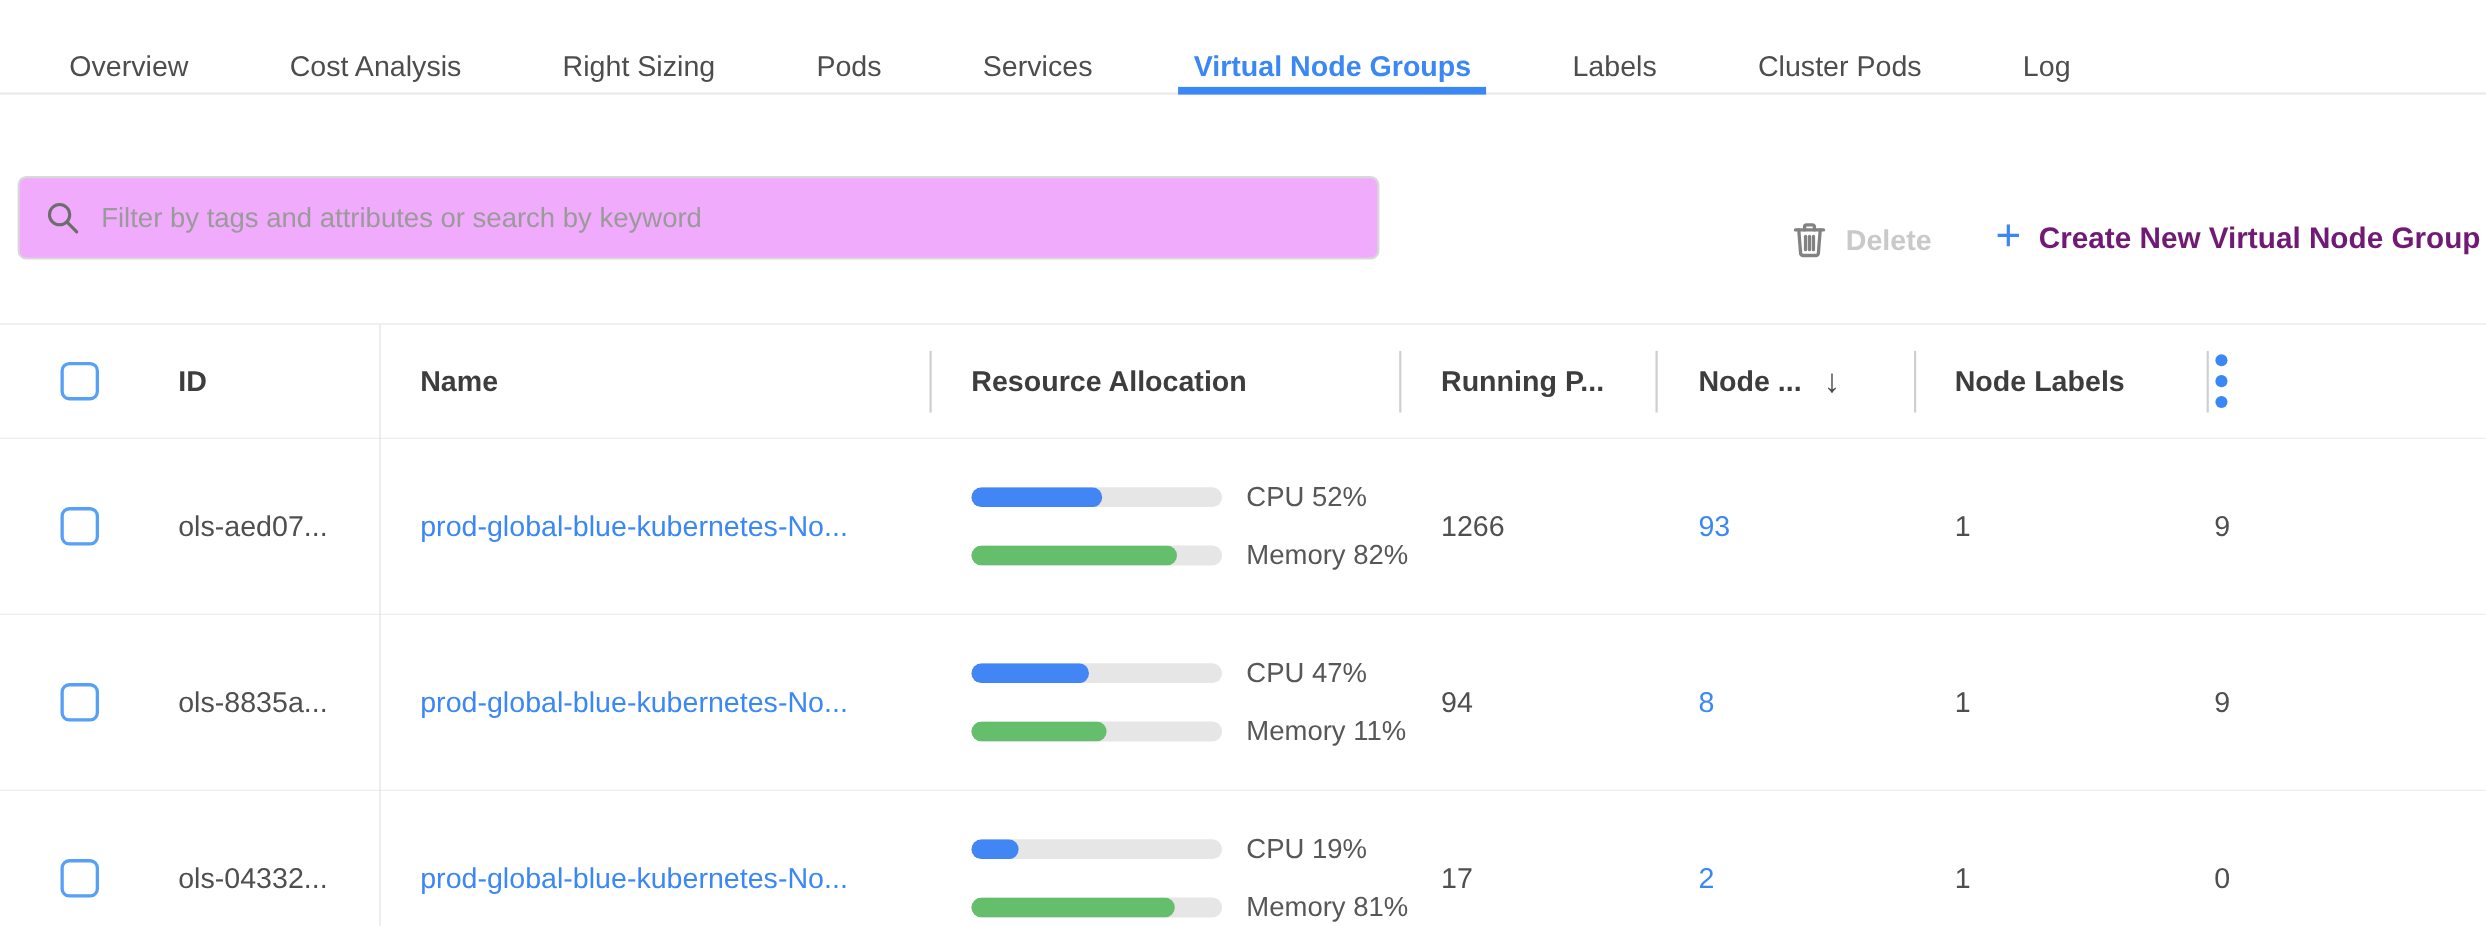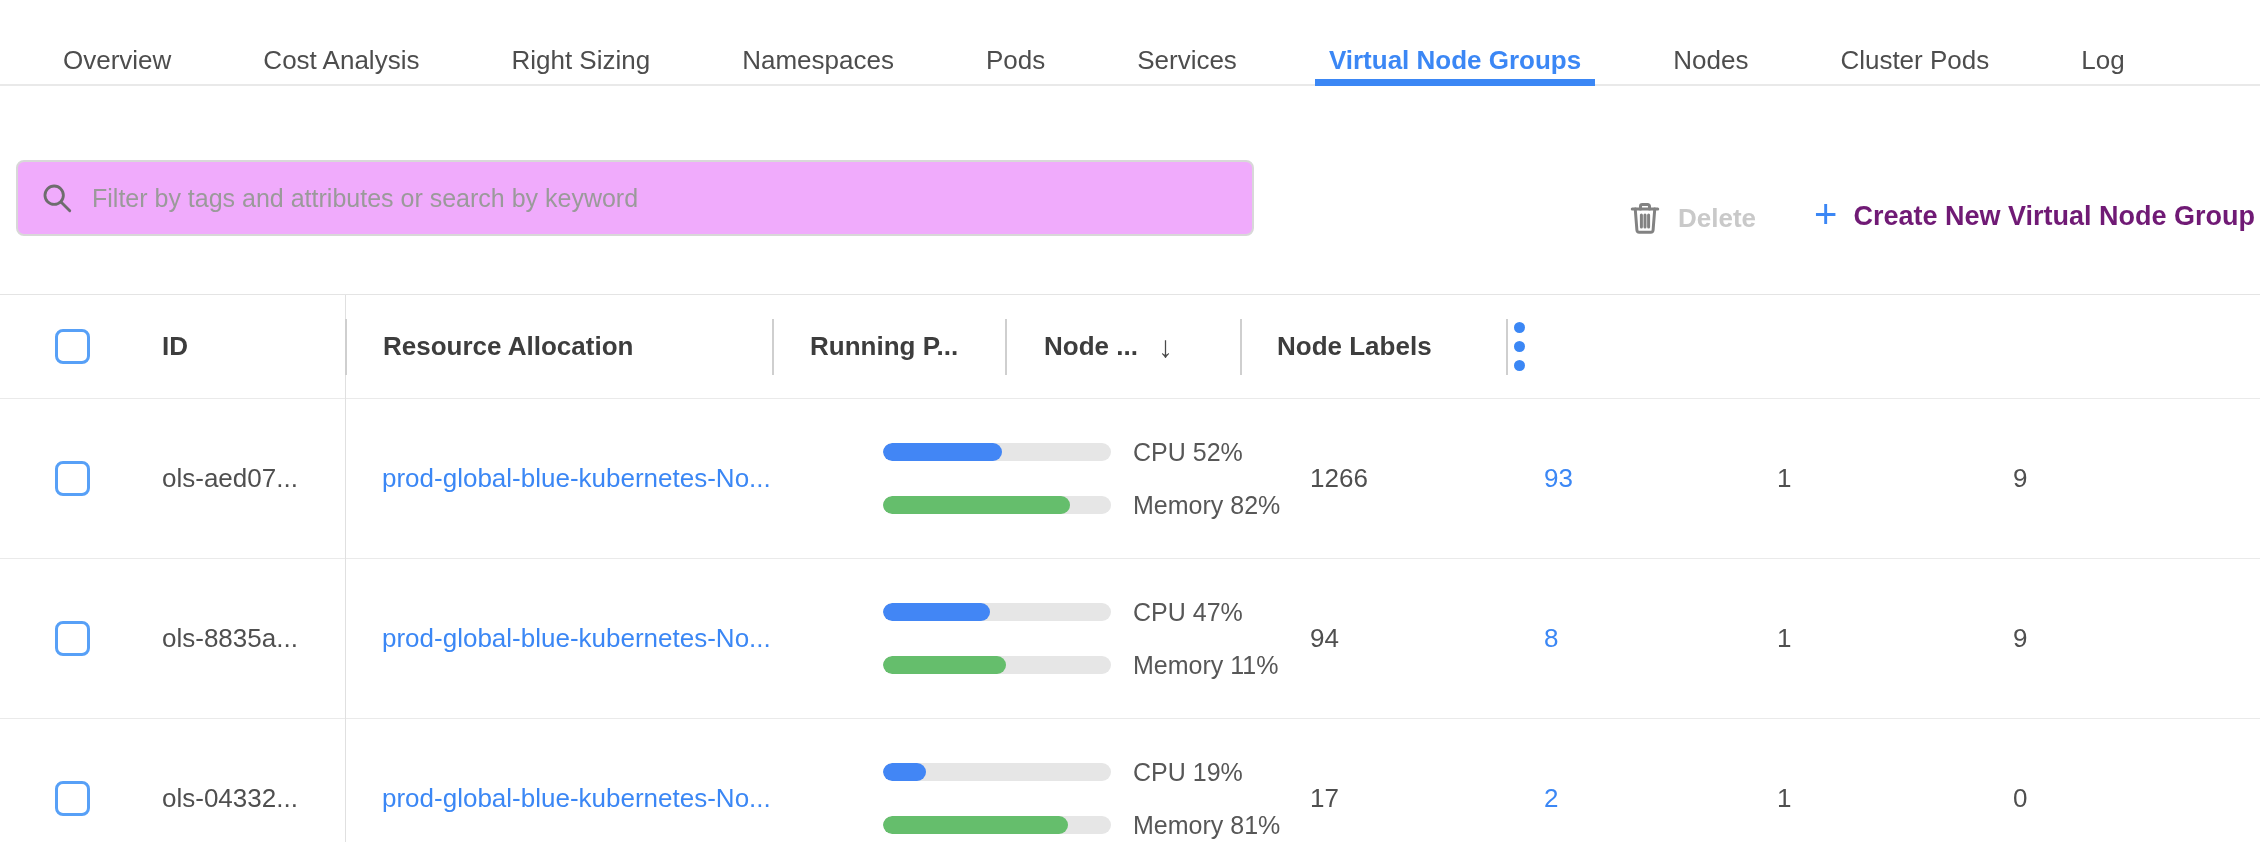--- a/index.html
+++ b/index.html
@@ -103,25 +103,24 @@
 </style>
 </head>
 <body>
 
 <div class="page">
 
   <nav class="tabbar">
     <div class="tab">Overview</div>
     <div class="tab">Cost Analysis</div>
     <div class="tab">Right Sizing</div>
-    <div class="tab">Namespaces</div>
     <div class="tab">Pods</div>
     <div class="tab">Services</div>
     <div class="tab active">Virtual Node Groups</div>
-    <div class="tab">Nodes</div>
+    <div class="tab">Labels</div>
     <div class="tab">Cluster Pods</div>
     <div class="tab">Log</div>
   </nav>
 
   <div class="searchbox">
     <svg width="34" height="34" viewBox="0 0 24 24" fill="none" stroke="#6d6d6d" stroke-width="2" stroke-linecap="round">
       <circle cx="10" cy="10" r="6.5"></circle>
       <line x1="15" y1="15" x2="21" y2="21"></line>
     </svg>
     <input type="text" value="" placeholder="Filter by tags and attributes or search by keyword" style="">
@@ -146,20 +145,21 @@
   </div>
 
   <div class="table">
     <div class="table-vline"></div>
 
     <div class="tr thead">
       <div class="cell c-check">
         <span class="checkbox"></span>
       </div>
       <div class="cell c-id">ID</div>
+      <div class="cell c-name">Name</div>
       <div class="cell c-res">
         <span class="hdiv"></span>
         <span>Resource Allocation</span>
       </div>
       <div class="cell c-run">
         <span class="hdiv"></span>
         <span>Running P...</span>
       </div>
       <div class="cell c-nodes">
         <span class="hdiv"></span>

